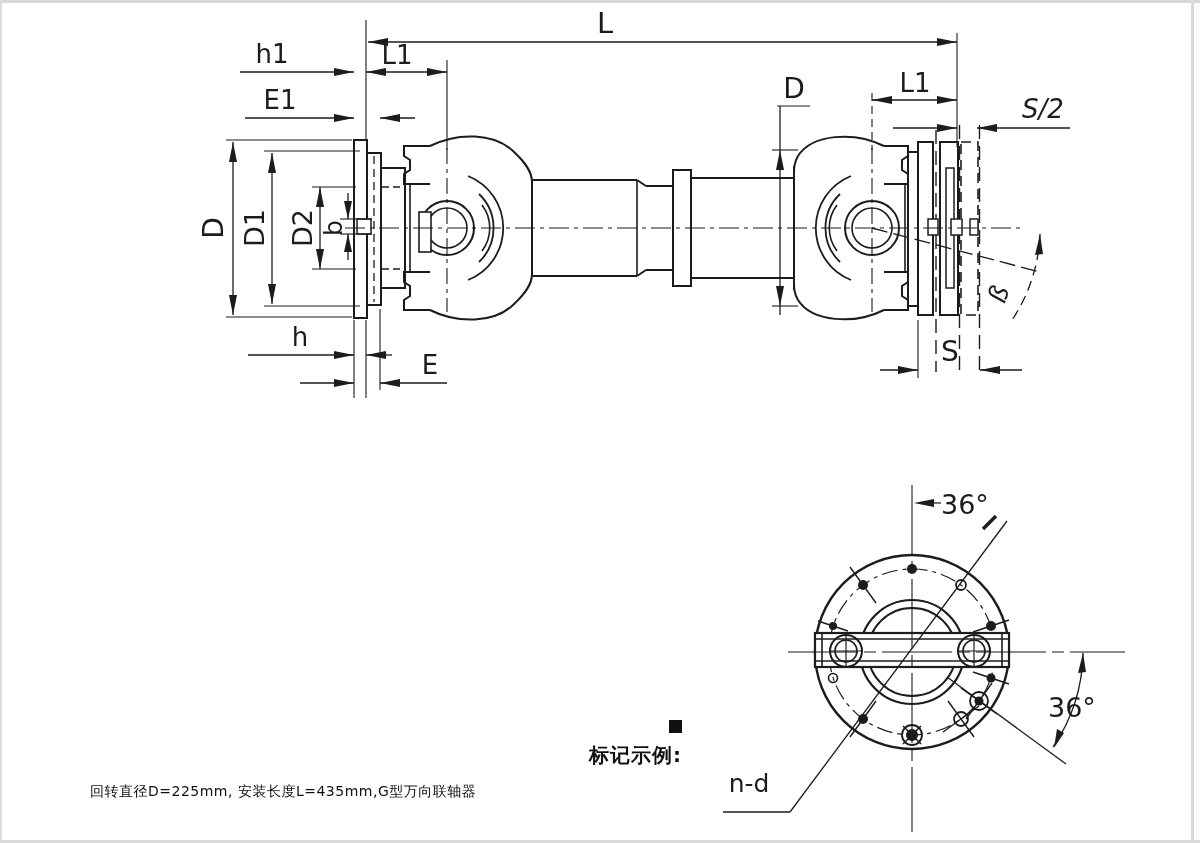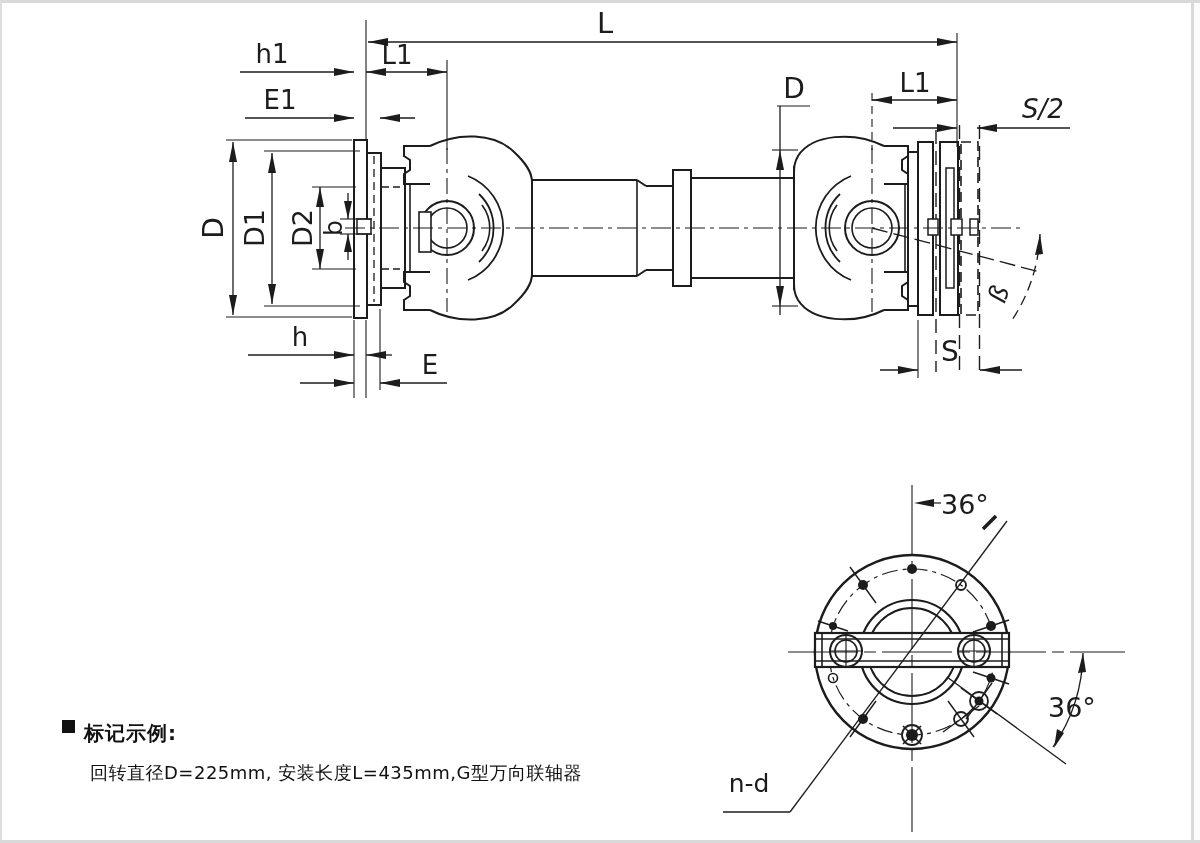--- a/index.html
+++ b/index.html
@@ -10,24 +10,24 @@
   .frame-top{position:absolute;left:0;top:0;width:1200px;height:3px;background:#d9d9d9;}
   .frame-left{position:absolute;left:0;top:0;width:2px;height:843px;background:#dddddd;}
   .frame-bottom{position:absolute;left:0;top:840px;width:1200px;height:3px;background:#d9d9d9;}
   .frame-right{position:absolute;left:1191px;top:0;width:3px;height:843px;background:#d9d9d9;}
   .frame-right-margin{position:absolute;left:1194px;top:0;width:6px;height:843px;background:#fbfbfb;}
   svg{position:absolute;left:0;top:0;}
   svg text{font-family:"DejaVu Sans","Liberation Sans",sans-serif;fill:#1c1c1c;}
   .note{
     position:absolute;left:62px;top:720px;width:620px;color:#111;
   }
-  .note-title-row{display:flex;align-items:flex-start;gap:9px;}
+  .note-title-row{display:flex;align-items:flex-end;gap:9px;flex-direction:column;}
   .bullet{width:13px;height:13px;background:#111;display:inline-block;flex:0 0 auto;}
   .note-title{font-size:20px;font-weight:bold;letter-spacing:1px;}
-  .note-line{font-size:18px;margin-left:28px;margin-top:14px;letter-spacing:0.5px;}
+  .note-line{font-size:14px;margin-left:28px;margin-top:14px;letter-spacing:0.5px;}
 </style>
 </head>
 <body>
 
 <div class="canvas">
 
   <svg width="1200" height="843" viewBox="0 0 1200 843">
 
     <g stroke="#1c1c1c" fill="none" stroke-width="2">
 

